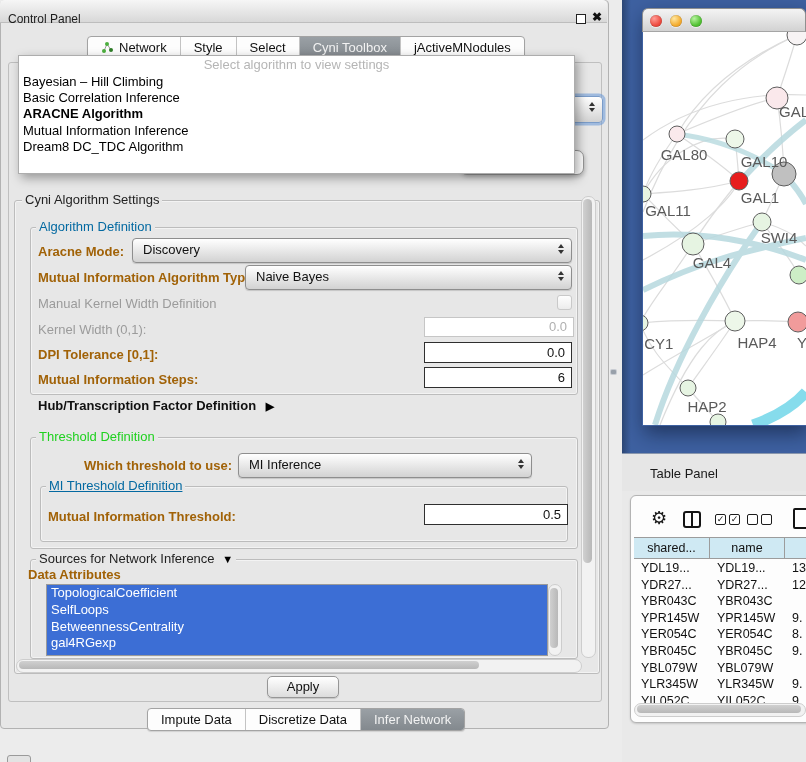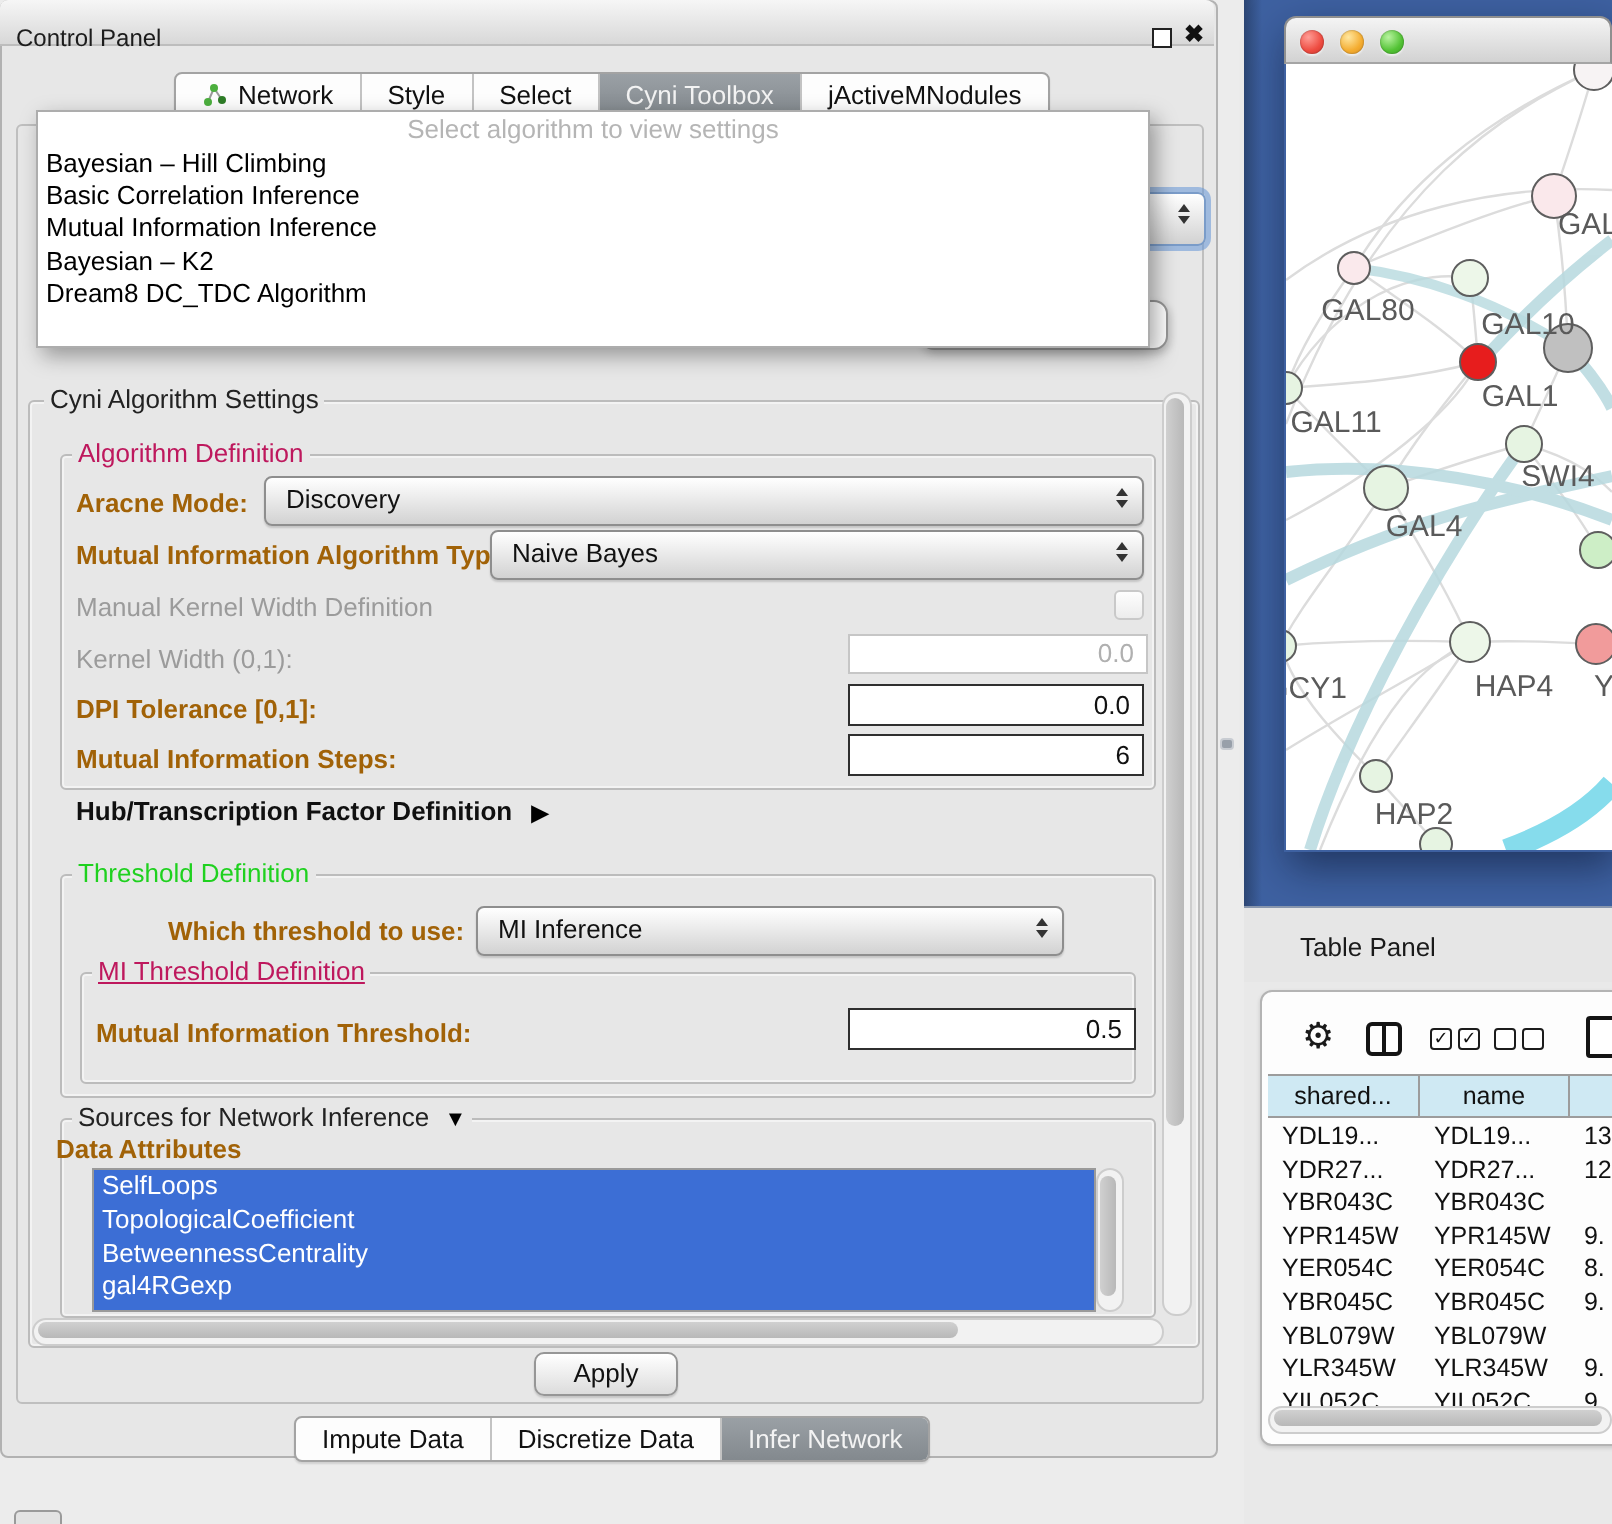--- a/index.html
+++ b/index.html
@@ -39,21 +39,21 @@
   
   .popup{left:18px;top:55px;width:555px;height:117px;background:#fff;border:1px solid #adadad;
          box-shadow:3px 4px 10px rgba(0,0,0,.35);z-index:30;}
   .popup-placeholder{text-align:center;font-size:13px;color:#b5b5b5;line-height:18px;}
   .popup-item{font-size:13px;line-height:16.2px;padding-left:4px;color:#000;white-space:nowrap;}
   .popup-item.bold{font-weight:bold;}
 
   
   .gbox{border:1px solid #bcbcbc;border-radius:3px;box-shadow:inset 0 0 0 1px rgba(255,255,255,.5);}
   .gtitle{background:#e7e7e7;padding:0 3px;font-size:13px;line-height:14px;white-space:nowrap;}
-  .t-blue{color:#be185d;} .t-green{color:#1fd11f;} .t-dark{color:#222;}
+  .t-blue{color:#0369a1;} .t-green{color:#1fd11f;} .t-dark{color:#222;}
 
   .flabel{font-size:13px;font-weight:bold;color:#a16207;white-space:nowrap;}
   .flabel-dis{font-size:13px;font-weight:normal;color:#9b9b9b;white-space:nowrap;}
 
   .combo{height:23px;background:linear-gradient(#ffffff,#d2d2d2);border:1px solid #8e8e8e;
          border-radius:4px;font-size:13px;color:#111;line-height:22px;padding-left:10px;
          box-shadow:0 1px 1px rgba(0,0,0,.15);}
   .arrows{position:absolute;right:7px;top:5px;}
   .tri-up{width:0;height:0;border-left:3.5px solid transparent;border-right:3.5px solid transparent;
           border-bottom:4.5px solid #333;margin-bottom:2px;}
@@ -163,22 +163,22 @@
         <div class="tri-up"></div>
         <div class="tri-down"></div>
       </div>
   </div>
   <div class="abs field-frag"></div>
 
   <div class="abs popup">
     <div class="popup-placeholder">Select algorithm to view settings</div>
     <div class="popup-item">Bayesian – Hill Climbing</div>
     <div class="popup-item">Basic Correlation Inference</div>
+    <div class="popup-item bold">ARACNE Algorithm</div>
     <div class="popup-item">Mutual Information Inference</div>
-    <div class="popup-item">Bayesian – K2</div>
     <div class="popup-item">Dream8 DC_TDC Algorithm</div>
   </div>
 
   <div class="abs gbox" style="left:14px;top:200px;width:584px;height:472px;"></div>
   <div class="abs gtitle t-dark" style="left:22px;top:193px;">Cyni Algorithm Settings</div>
 
   <div class="abs sb-track-v" style="left:581px;top:196px;width:13px;height:460px;">
     <div class="sb-thumb" style="position:absolute;left:1px;top:2px;width:9px;height:364px;"></div>
   </div>
 
@@ -238,22 +238,22 @@
   <div class="abs tfield" style="left:424px;top:504px;width:136px;">0.5</div>
 
   <div class="abs gbox" style="left:30px;top:559px;width:546px;height:98px;"></div>
   <div class="abs gtitle t-dark" style="left:36px;top:552px;">
     <span>Sources for Network Inference</span>
     <span class="tri-glyph" style="margin-left:4px;">▼</span>
   </div>
   <div class="abs flabel" style="left:28px;top:567px;">Data Attributes</div>
 
   <div class="abs sel-list" style="left:46px;top:584px;width:500px;height:70px;">
+    <div class="sel-item">TopologicalCoefficient</div>
     <div class="sel-item">SelfLoops</div>
-    <div class="sel-item">TopologicalCoefficient</div>
     <div class="sel-item">BetweennessCentrality</div>
     <div class="sel-item">gal4RGexp</div>
   </div>
   <div class="abs sb-track-v" style="left:548px;top:584px;width:12px;height:70px;">
     <div class="sb-thumb" style="position:absolute;left:1px;top:3px;width:8px;height:60px;"></div>
   </div>
 
   <div class="abs sb-track-h" style="left:16px;top:659px;width:564px;height:12px;">
     <div class="sb-thumb-h" style="position:absolute;left:2px;top:1px;width:460px;height:8px;"></div>
   </div>

